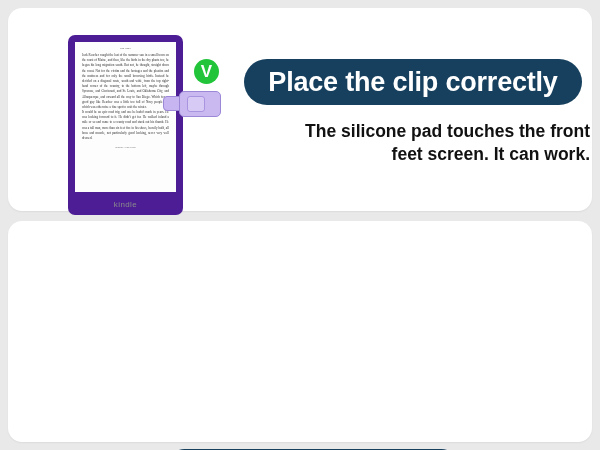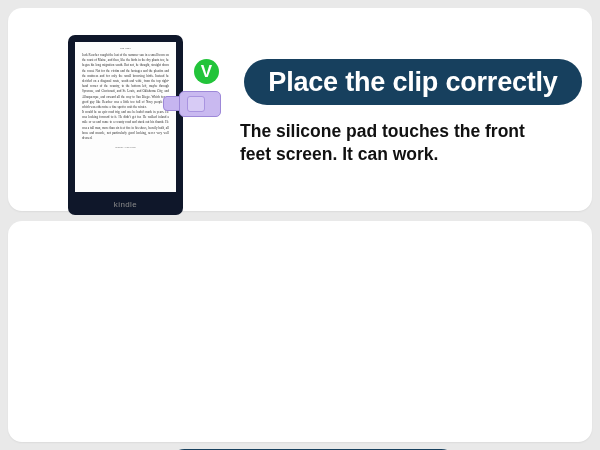--- a/index.html
+++ b/index.html
@@ -32,26 +32,26 @@
     letter-spacing:-.2px;
     white-space:nowrap;
     text-align:center;
   }
   #pill-correct{left:236px;top:51px;width:338px;height:46px;font-size:27px;}
   #pill-incorrect{left:160px;top:228px;width:290px;height:33px;font-size:20px;}
 
   
   #correct-caption{
     position:absolute;left:232px;top:112px;width:350px;
-    text-align:left;color:#111;
+    text-align:right;color:#111;
     font-size:17.5px;font-weight:bold;line-height:1.32;
   }
 
   
-  .kindle{position:absolute;background:#0f172a;border-radius:7px;}
+  .kindle{position:absolute;background:#4c1d95;border-radius:7px;}
   .kindle .screen{
     position:absolute;background:#fdfdfd;overflow:hidden;
   }
   .kindle .logo{
     position:absolute;left:0;right:0;text-align:center;
     color:#8c8c8c;font-family:"Liberation Sans",sans-serif;
   }
   .screen .head{
     text-align:center;color:#3a3a3a;
     font-family:"Liberation Serif", serif;

